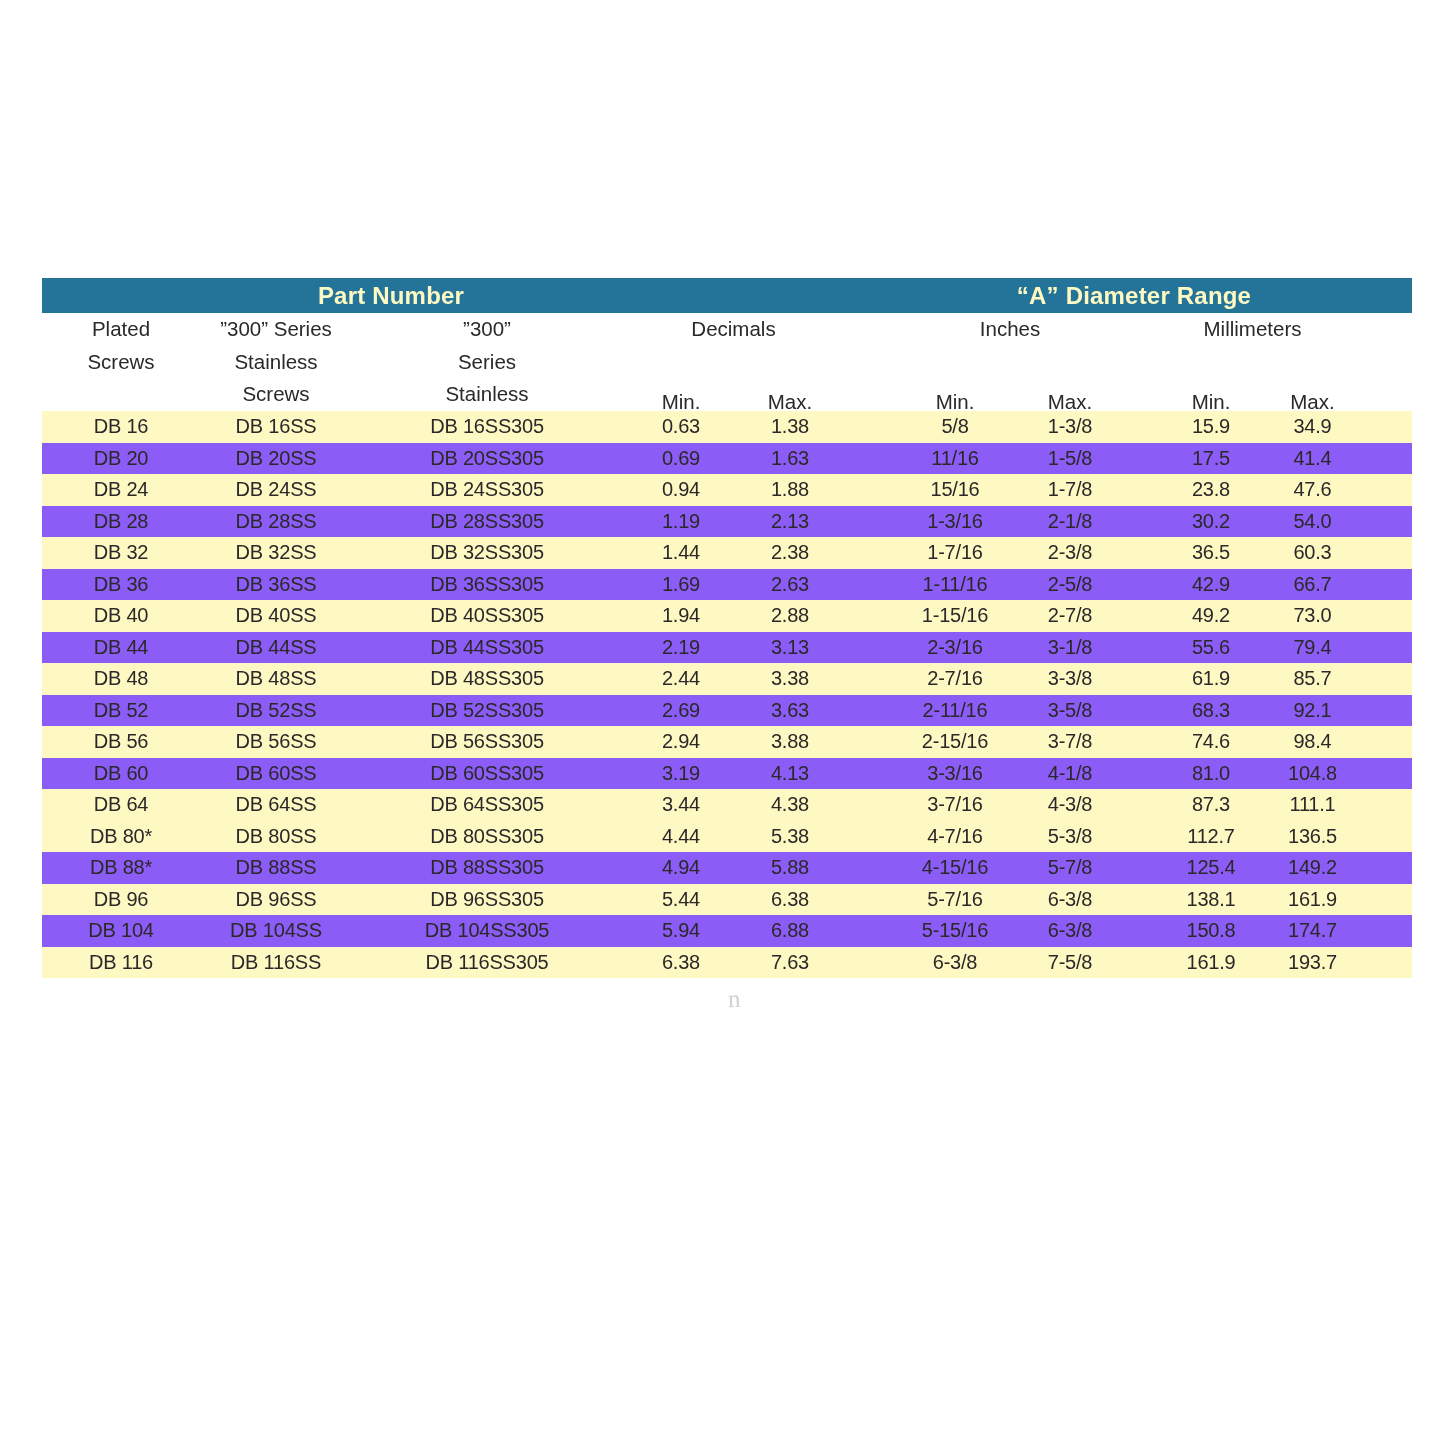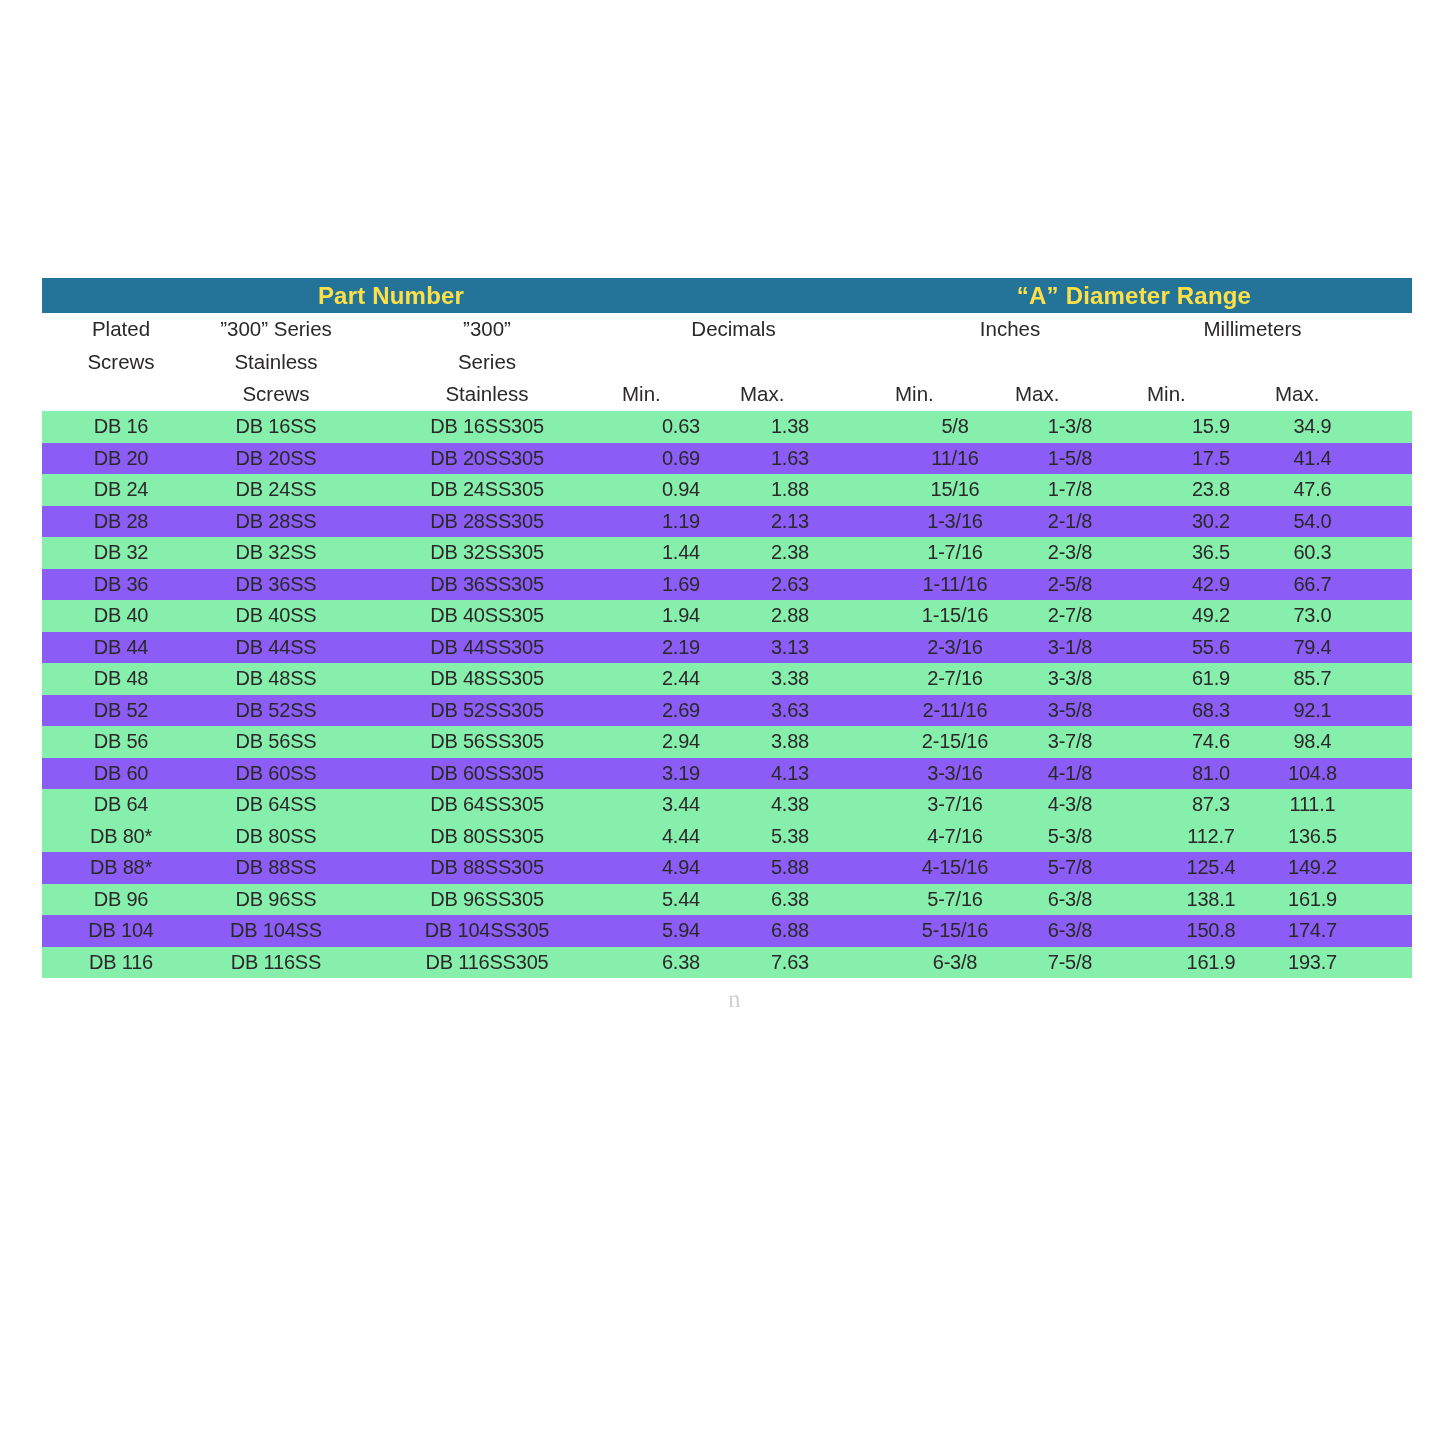--- a/index.html
+++ b/index.html
@@ -26,21 +26,21 @@
   .band {
     position: relative;
     height: 35px;
     background: #24749a;
   }
   .band-label {
     position: absolute;
     top: 0;
     transform: translateX(-50%);
     line-height: 35px;
-    color: #fde047;
+    color: #fef9c3;
     font-weight: bold;
     font-size: 24px;
     letter-spacing: 0.2px;
     white-space: nowrap;
   }
   .band-label.part-number { left: 349px; }
   .band-label.diameter-range { left: 1092px; }
 
   
   .grid9 {
@@ -72,37 +72,39 @@
     grid-row: 1;
     text-align: center;
     line-height: 32.6px;
     white-space: nowrap;
   }
   .grouphead.decimals    { grid-column: 4 / 6;  padding-right: 20px; }
   .grouphead.inches      { grid-column: 6 / 8;  padding-left: 30px; }
   .grouphead.millimeters { grid-column: 8 / 10; padding-right: 32px; }
   .mm {
     grid-row: 3;
+    text-align: center;
     line-height: 32.6px;
     white-space: nowrap;
+    margin-top: 8px;
   }
   .mm.c4 { grid-column: 4; }
   .mm.c5 { grid-column: 5; }
   .mm.c6 { grid-column: 6; }
   .mm.c7 { grid-column: 7; }
   .mm.c8 { grid-column: 8; }
   .mm.c9 { grid-column: 9; }
 
   
   .rows { width: 100%; }
   .row {
     height: 31.5px;
     background: #8b5cf6;
   }
-  .row.striped { background: #86efac; }
+  .row.striped { background: #fef9c3; }
   .cell {
     text-align: center;
     line-height: 31.5px;
     font-size: 20px;
     white-space: nowrap;
     letter-spacing: -0.2px;
   }
 
   
   .artifact {

